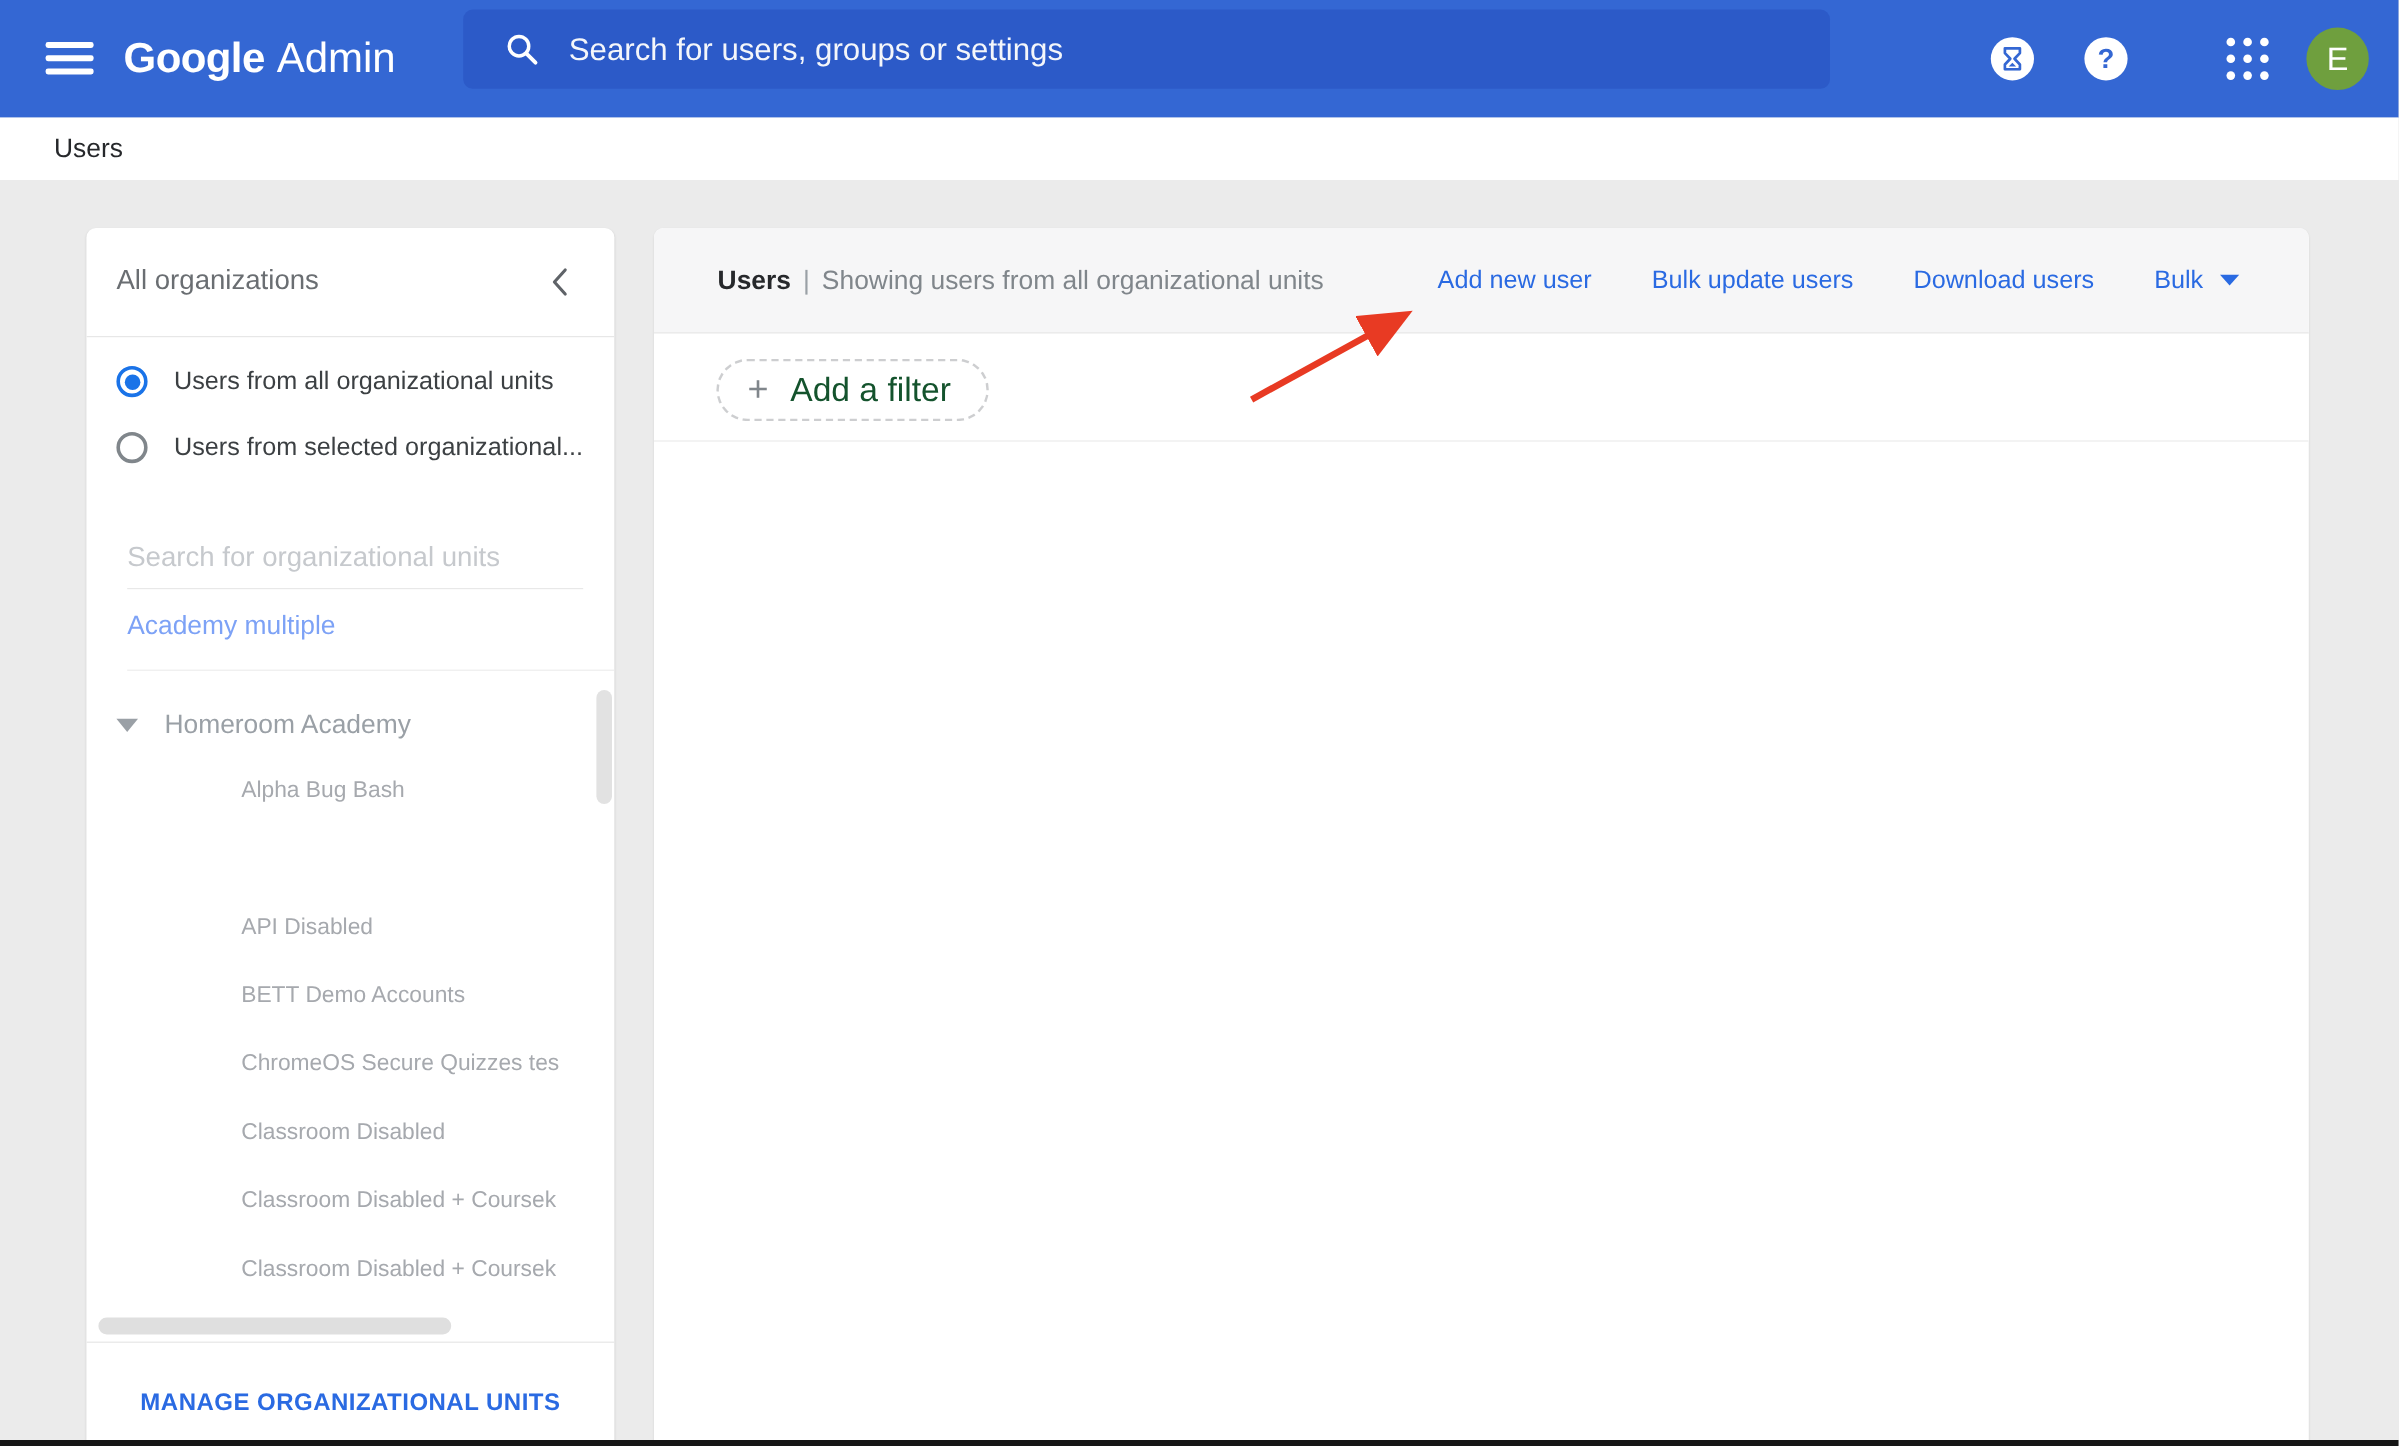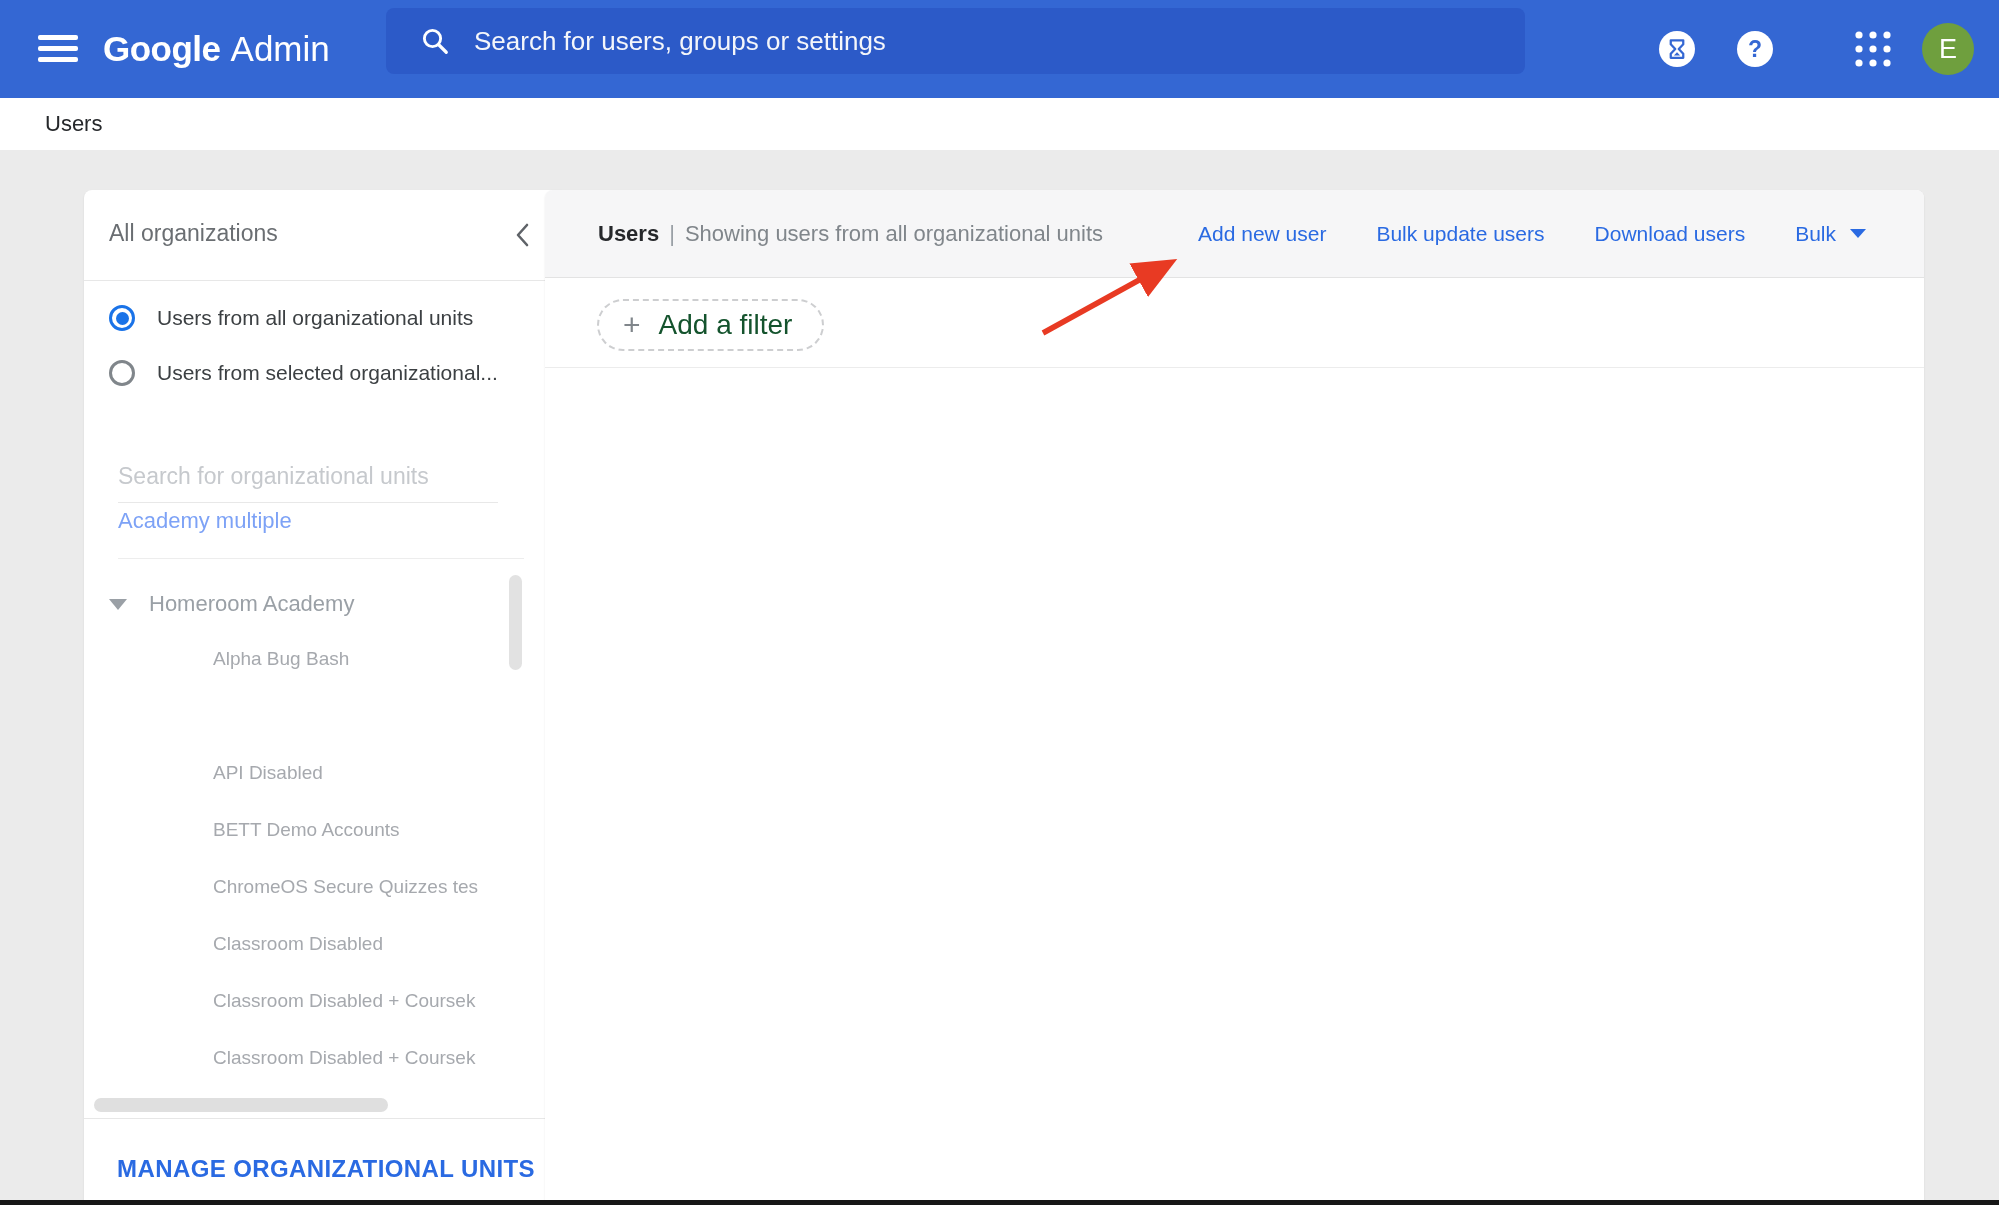--- a/index.html
+++ b/index.html
@@ -21,47 +21,47 @@
   .circle-white{width:36px;height:36px;background:#fff;border-radius:50%;display:flex;align-items:center;justify-content:center;}
   .help-q{color:#3467d3;font-size:23px;font-weight:700;line-height:1;}
   .avatar{width:52px;height:52px;border-radius:50%;background:#6f9f3e;color:#fff;font-size:27px;display:flex;align-items:center;justify-content:center;}
 
   
   .breadcrumb{position:absolute;left:0;top:98px;width:1999px;height:52px;background:#fff;display:flex;align-items:center;}
   .breadcrumb span{margin-left:45px;font-size:22px;color:#26282b;}
 
   
   .card{position:absolute;background:#fff;border-radius:8px 8px 0 0;box-shadow:0 1px 2px rgba(0,0,0,.10);}
-  .sidebar{left:84px;top:190px;width:440px;height:1015px;overflow:hidden;padding-left:44px;}
+  .sidebar{left:72px;top:190px;width:440px;height:1015px;overflow:hidden;}
   .mainpanel{left:545px;top:190px;width:1379px;height:1015px;overflow:hidden;}
 
   
   .sb-title{position:absolute;left:0;top:0;width:100%;height:90px;border-bottom:1px solid #e7e7e7;}
   .sb-title .t{position:absolute;left:25px;top:30px;font-size:23px;color:#6a6e72;}
   .sb-collapse{position:absolute;right:38px;top:32px;cursor:pointer;}
   .radio-row{position:absolute;left:25px;display:flex;align-items:center;height:40px;cursor:pointer;width:400px;}
   .radio-outer{width:26px;height:26px;border-radius:50%;box-sizing:border-box;flex:0 0 auto;display:flex;align-items:center;justify-content:center;}
   .radio-sel{border:3px solid #1a73e8;}
   .radio-sel .dot{width:13px;height:13px;border-radius:50%;background:#1a73e8;}
   .radio-unsel{border:3px solid #80868b;}
   .radio-row .lbl{margin-left:22px;font-size:21px;color:#3c4043;white-space:nowrap;overflow:hidden;width:340px;}
-  .sb-search{position:absolute;left:34px;top:255px;width:380px;margin-top:12px;}
+  .sb-search{position:absolute;left:34px;top:255px;width:380px;}
   .sb-search input{width:100%;border:none;outline:none;border-bottom:1px solid #e8e8e8;font-size:23px;padding:6px 0 12px 0;color:#5f6368;background:transparent;font-family:"Liberation Sans",sans-serif;}
   .sb-search input::placeholder{color:#c6c9cd;}
   .select-multiple{position:absolute;left:34px;top:318px;font-size:22px;color:#7da2f6;cursor:pointer;}
   .sb-div2{position:absolute;left:34px;top:368px;width:406px;height:1px;background:#ededed;}
   .tree-root{position:absolute;left:25px;top:398px;height:32px;display:flex;align-items:center;cursor:pointer;}
   .tri-down{width:0;height:0;border-left:9px solid transparent;border-right:9px solid transparent;border-top:11px solid #9aa0a6;margin-right:22px;}
   .tree-root .lbl{font-size:22px;color:#9aa0a6;}
   .tree-item{position:absolute;left:129px;width:311px;height:32px;font-size:19px;color:#a6a9ae;white-space:nowrap;overflow:hidden;cursor:pointer;line-height:32px;}
   .hscroll{position:absolute;left:10px;top:908px;width:294px;height:14px;border-radius:7px;background:#dfdfdf;cursor:pointer;}
   .vscroll{position:absolute;left:425px;top:385px;width:13px;height:95px;border-radius:7px;background:#e2e2e2;cursor:pointer;}
   .sb-div3{position:absolute;left:0;top:928px;width:100%;height:1px;background:#e7e7e7;}
   .manage-btn{position:absolute;left:0;top:948px;width:100%;height:62px;display:flex;align-items:center;justify-content:center;
-              color:#2a6ae2;font-size:24px;font-weight:700;letter-spacing:.4px;cursor:pointer;background:transparent;border:none;font-family:"Liberation Sans",sans-serif;}
+              color:#2a6ae2;font-size:20px;font-weight:700;letter-spacing:.4px;cursor:pointer;background:transparent;border:none;font-family:"Liberation Sans",sans-serif;}
 
   
   .mp-header{position:absolute;left:0;top:0;width:100%;height:87px;background:#f6f6f7;border-bottom:1px solid #e3e3e3;display:flex;align-items:center;}
   .mp-title{margin-left:53px;font-size:22px;font-weight:700;color:#26282b;white-space:nowrap;}
   .mp-sep{margin:0 10px;font-size:22px;color:#9aa0a6;}
   .mp-subtitle{font-size:22px;color:#80868b;white-space:nowrap;}
   .mp-actions{position:absolute;right:58px;top:0;height:87px;display:flex;align-items:center;gap:50px;}
   .mp-link{font-size:21px;color:#2a6ae2;cursor:pointer;white-space:nowrap;display:flex;align-items:center;}
   .more-tri{width:0;height:0;border-left:8px solid transparent;border-right:8px solid transparent;border-top:9px solid #2a6ae2;margin-left:14px;}
   .filter-row{position:absolute;left:0;top:88px;width:100%;height:89px;background:#fff;border-bottom:1px solid #ececec;}

